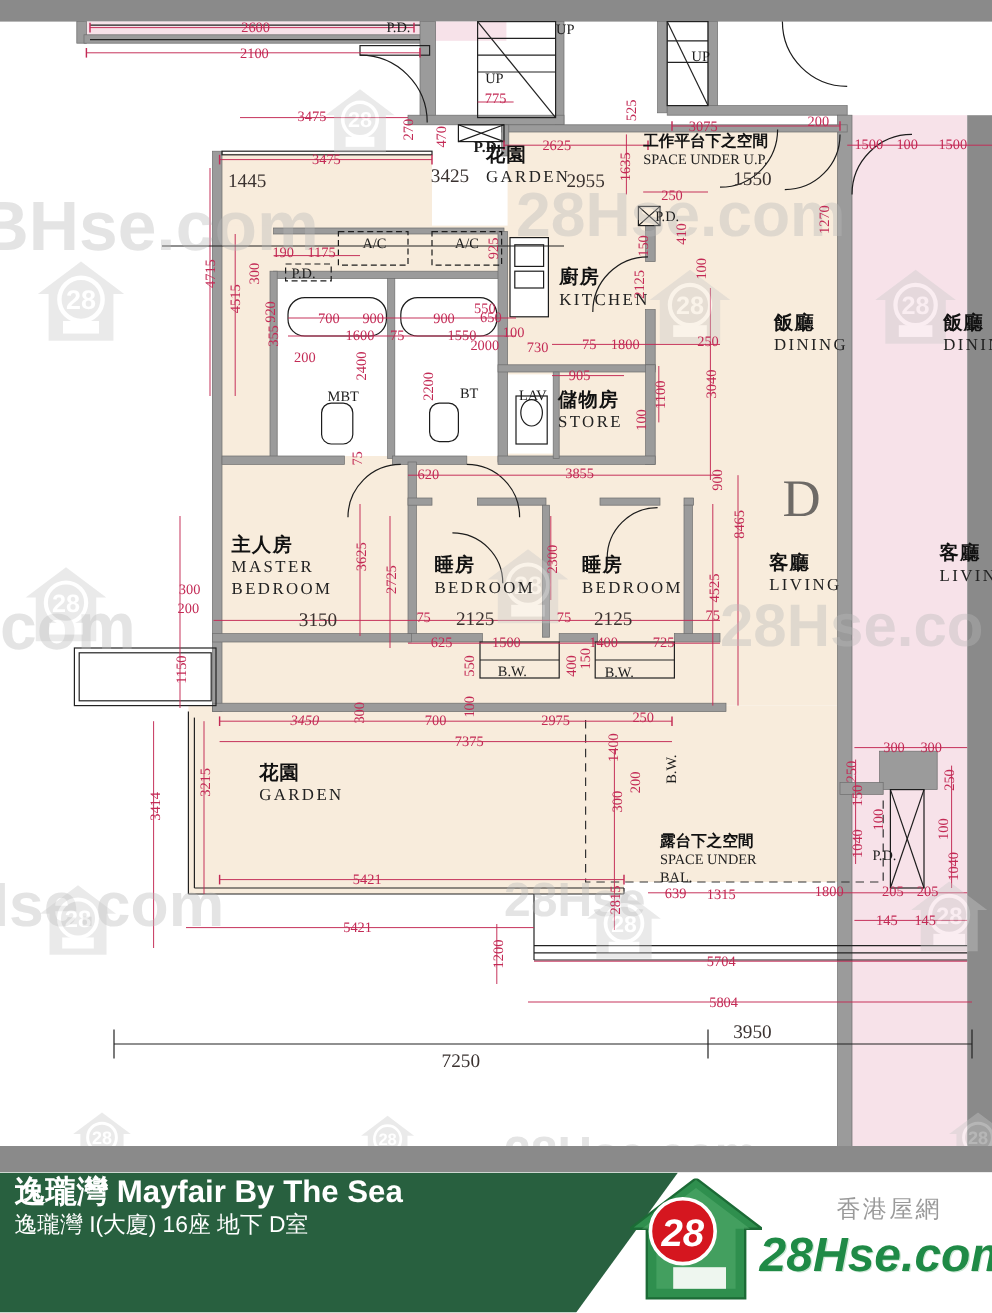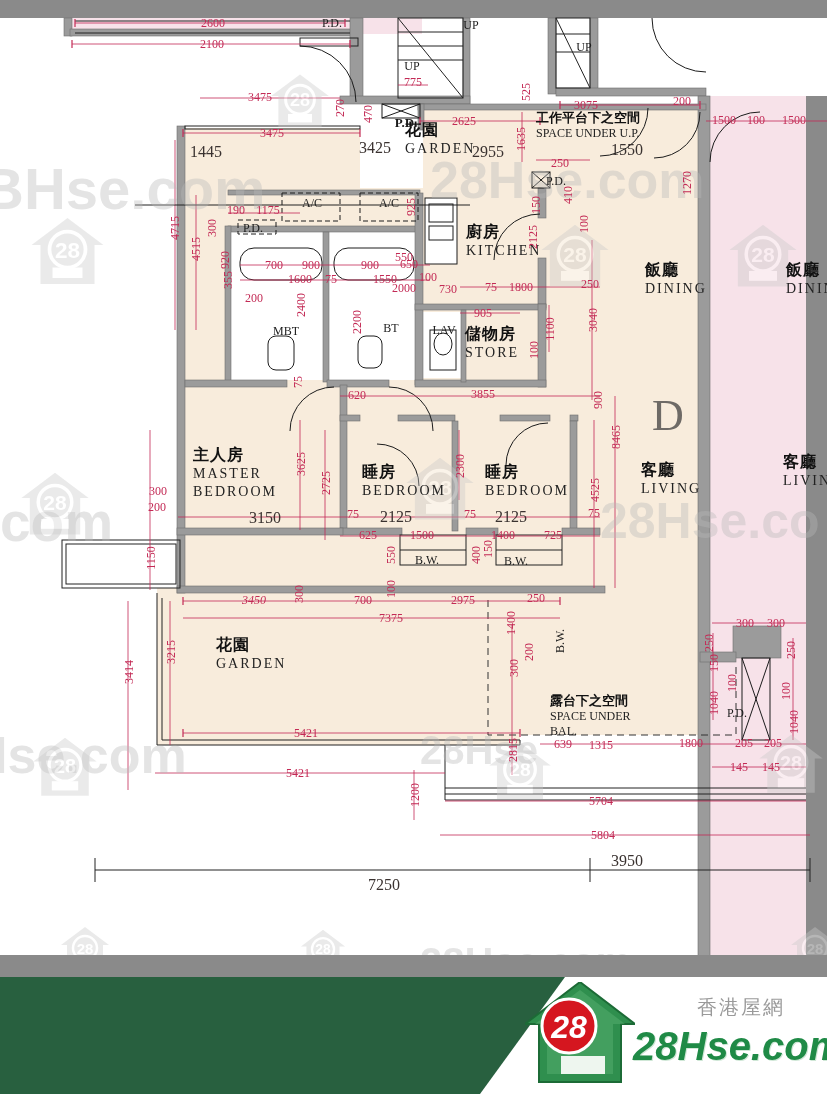--- a/index.html
+++ b/index.html
@@ -552,20 +552,22 @@
       <div class="dim" style="left: 601px; top: 801px;">5704</div>
       <div class="dim" style="left: 603px; top: 835px;">5804</div>
       <div class="dim k" style="left: 344px; top: 885px; margin-left: 40px;">7250</div>
       <div class="dim k" style="left: 627px; top: 861px;">3950</div>
     </div>
 
   <div id="footer-band"></div>
   <div id="footer">
     <div id="footer-green"></div>
     <div id="footer-text">
+      <div id="f-title">逸瓏灣 Mayfair By The Sea</div>
+      <div id="f-block">逸瓏灣 I(大廈) 16座 地下 D室</div>
     </div>
     <div id="f-logo">
       <svg width="110" height="105" viewBox="0 0 110 105">
         <polygon points="55,0 110,42 96,42 96,100 14,100 14,42 0,42" fill="#2f8f4e" stroke="#1c6b36" stroke-width="2"></polygon>
         <polygon points="55,8 100,42 88,42 88,92 22,92 22,42 10,42" fill="#53ad6d" opacity="0.55"></polygon>
         <rect x="36" y="74" width="44" height="18" fill="#eef6ef"></rect>
         <circle cx="44" cy="44" r="27" fill="#d5161f" stroke="#fff" stroke-width="3"></circle>
         <text x="44" y="56" font-size="32" font-weight="bold" font-style="italic" fill="#ffffff" text-anchor="middle" font-family="Liberation Sans, sans-serif">28</text>
       </svg>
       <div id="f-tag">香港屋網</div>

